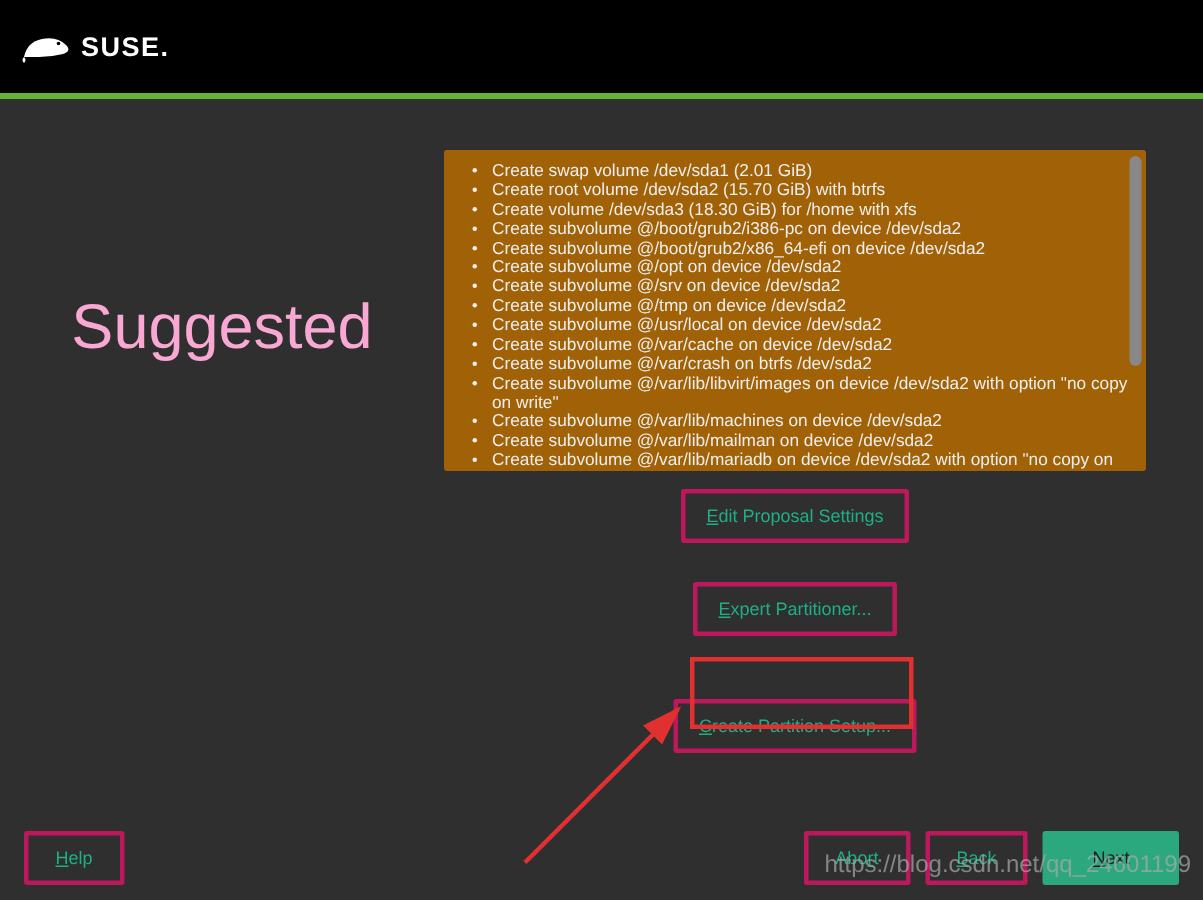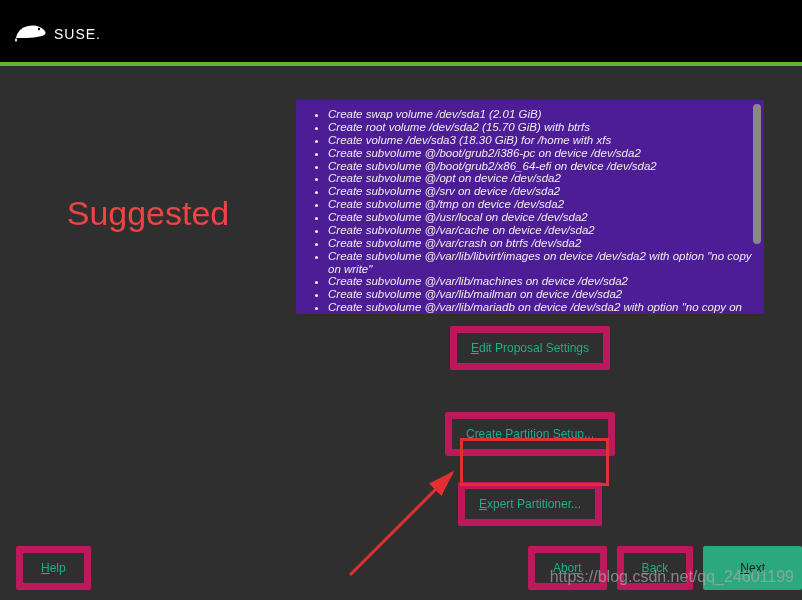--- a/index.html
+++ b/index.html
@@ -19,55 +19,54 @@
     align-items: center;
     padding-left: 14px;
   }
   .logo {
     display: flex;
     align-items: flex-end;
     gap: 4px;
   }
   .logo-text {
     color: #fff;
-    font-size: 14px;
-    font-weight: normal;
+    font-size: 18px;
+    font-weight: bold;
     letter-spacing: 1px;
   }
   .green-bar {
     height: 4px;
     background: #5fb336;
   }
   .content {
     display: flex;
     padding-top: 34px;
   }
   .sidebar {
     width: 296px;
     text-align: center;
     padding-top: 94px;
   }
   .sidebar h1 {
-    color: #ef4444;
+    color: #f9a8d4;
     font-weight: 300;
-    font-size: 34px;
+    font-size: 42px;
     line-height: 1.15;
   }
   .main {
     flex: 1;
     padding-right: 36px;
   }
   .list-box {
     position: relative;
-    background: #4c1d95;
+    background: #a16207;
     width: 468px;
     height: 214px;
     overflow: hidden;
     border-radius: 2px;
-    font-style: italic;
   }
   .list-inner {
     padding: 8px 10px 8px 32px;
     font-size: 11.5px;
     line-height: 1.12;
     color: #eee;
   }
   .list-inner li {
     list-style: disc;
     margin-left: 0;
@@ -83,21 +82,21 @@
     border-radius: 4px;
   }
   .btn-row {
     margin-top: 12px;
     text-align: center;
     width: 468px;
   }
   .btn-row.spaced { margin-top: 42px; }
   .btn {
     display: inline-block;
-    border: 7px solid #be185d;
+    border: 3px solid #be185d;
     color: #1fae86;
     background: transparent;
     font-size: 12px;
     padding: 8px 14px;
     border-radius: 2px;
     cursor: pointer;
   }
   .btn .ul { text-decoration: underline; }
   .highlight-box {
     position: absolute;
@@ -105,21 +104,21 @@
     pointer-events: none;
   }
   .arrow {
     position: absolute;
     pointer-events: none;
   }
   .footer {
     position: absolute;
     bottom: 10px;
     left: 16px;
-    right: 0;
+    right: 16px;
     display: flex;
     gap: 10px;
     align-items: center;
   }
   .footer .spacer { flex: 1; }
   .footer .btn.next {
     background: #2ba87d;
     color: #122;
     border-color: #2ba87d;
     padding: 8px 30px;
@@ -179,25 +178,25 @@
           <li>Create subvolume @/var/lib/machines on device /dev/sda2</li>
           <li>Create subvolume @/var/lib/mailman on device /dev/sda2</li>
           <li>Create subvolume @/var/lib/mariadb on device /dev/sda2 with option "no copy on write"</li>
         </ul>
       <div class="scrollbar"></div>
     </div>
 
     <div class="btn-row">
       <button class="btn"><span class="ul">E</span><span id="ep-rest">dit Proposal Settings</span></button>
     </div>
+    <div class="btn-row" style="margin-top:26px;">
+      <button class="btn" id="expert-btn"><span class="ul">E</span><span id="xp-rest">xpert Partitioner...</span></button>
+    </div>
     <div class="btn-row spaced">
       <button class="btn"><span class="ul">C</span><span id="cp-rest">reate Partition Setup...</span></button>
-    </div>
-    <div class="btn-row" style="margin-top:26px;">
-      <button class="btn" id="expert-btn"><span class="ul">E</span><span id="xp-rest">xpert Partitioner...</span></button>
     </div>
   </div>
 </div>
 
 <div class="highlight-box" style="left:460px; top:438px; width:149px; height:48px;"></div>
 
 <svg class="arrow" style="left:330px; top:455px;" width="160" height="130">
   <defs>
     <marker id="ah" markerWidth="10" markerHeight="10" refX="8" refY="3" orient="auto">
       <path d="M0,0 L9,3 L0,6 Z" fill="#e03030"></path>

